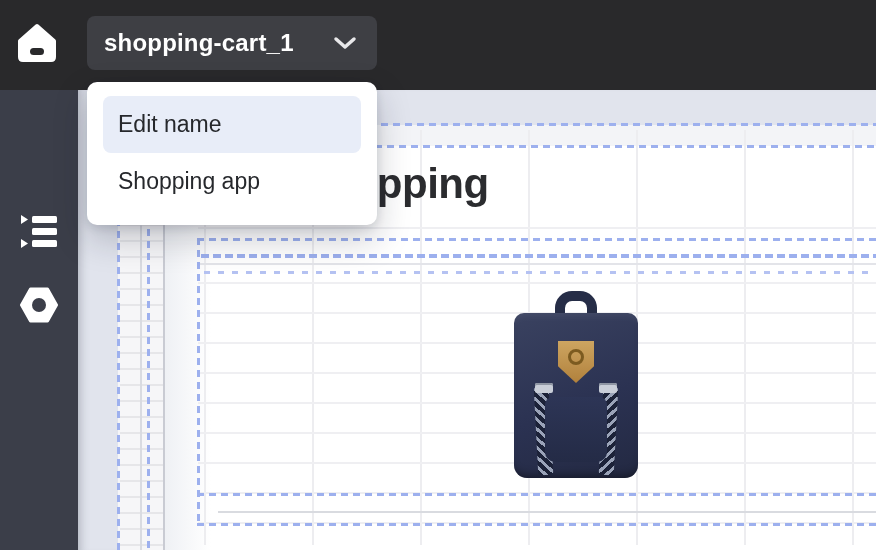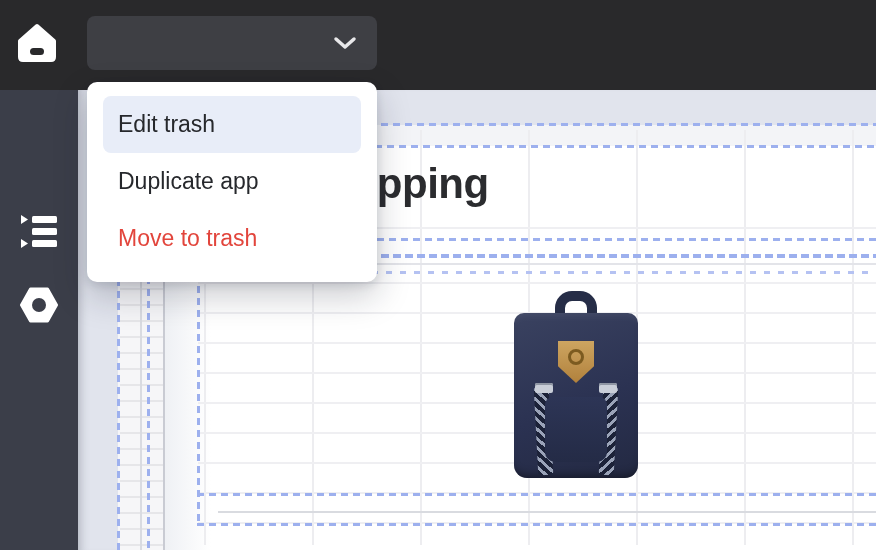--- a/index.html
+++ b/index.html
@@ -175,27 +175,27 @@
   </div>
 
   <div class="topbar">
     <div class="home-btn">
       <svg width="44" height="42" viewBox="0 0 44 42">
         <path d="M22 4 L39 19 L39 35 Q39 38 36 38 L8 38 Q5 38 5 35 L5 19 Z" fill="#fff" stroke="#fff" stroke-width="4" stroke-linejoin="round"></path>
         <rect x="15" y="26" width="14" height="7" rx="3.5" fill="#29292b"></rect>
       </svg>
     </div>
     <div class="app-switcher">
+      <span class="label">shopping-cart_1</span>
       <span class="chev">
         <svg width="24" height="14" viewBox="0 0 24 14">
           <polyline points="3,3 12,11 21,3" fill="none" stroke="#e8e8ea" stroke-width="3.5" stroke-linecap="round" stroke-linejoin="round"></polyline>
         </svg>
       </span>
     </div>
   </div>
 
   <div class="menu">
-    <div class="menu-item highlighted">Edit trash</div>
-    <div class="menu-item">Duplicate app</div>
-    <div class="menu-item danger">Move to trash</div>
+    <div class="menu-item highlighted">Edit name</div>
+    <div class="menu-item">Shopping app</div>
   </div>
 
 </div>
 
 </body></html>

